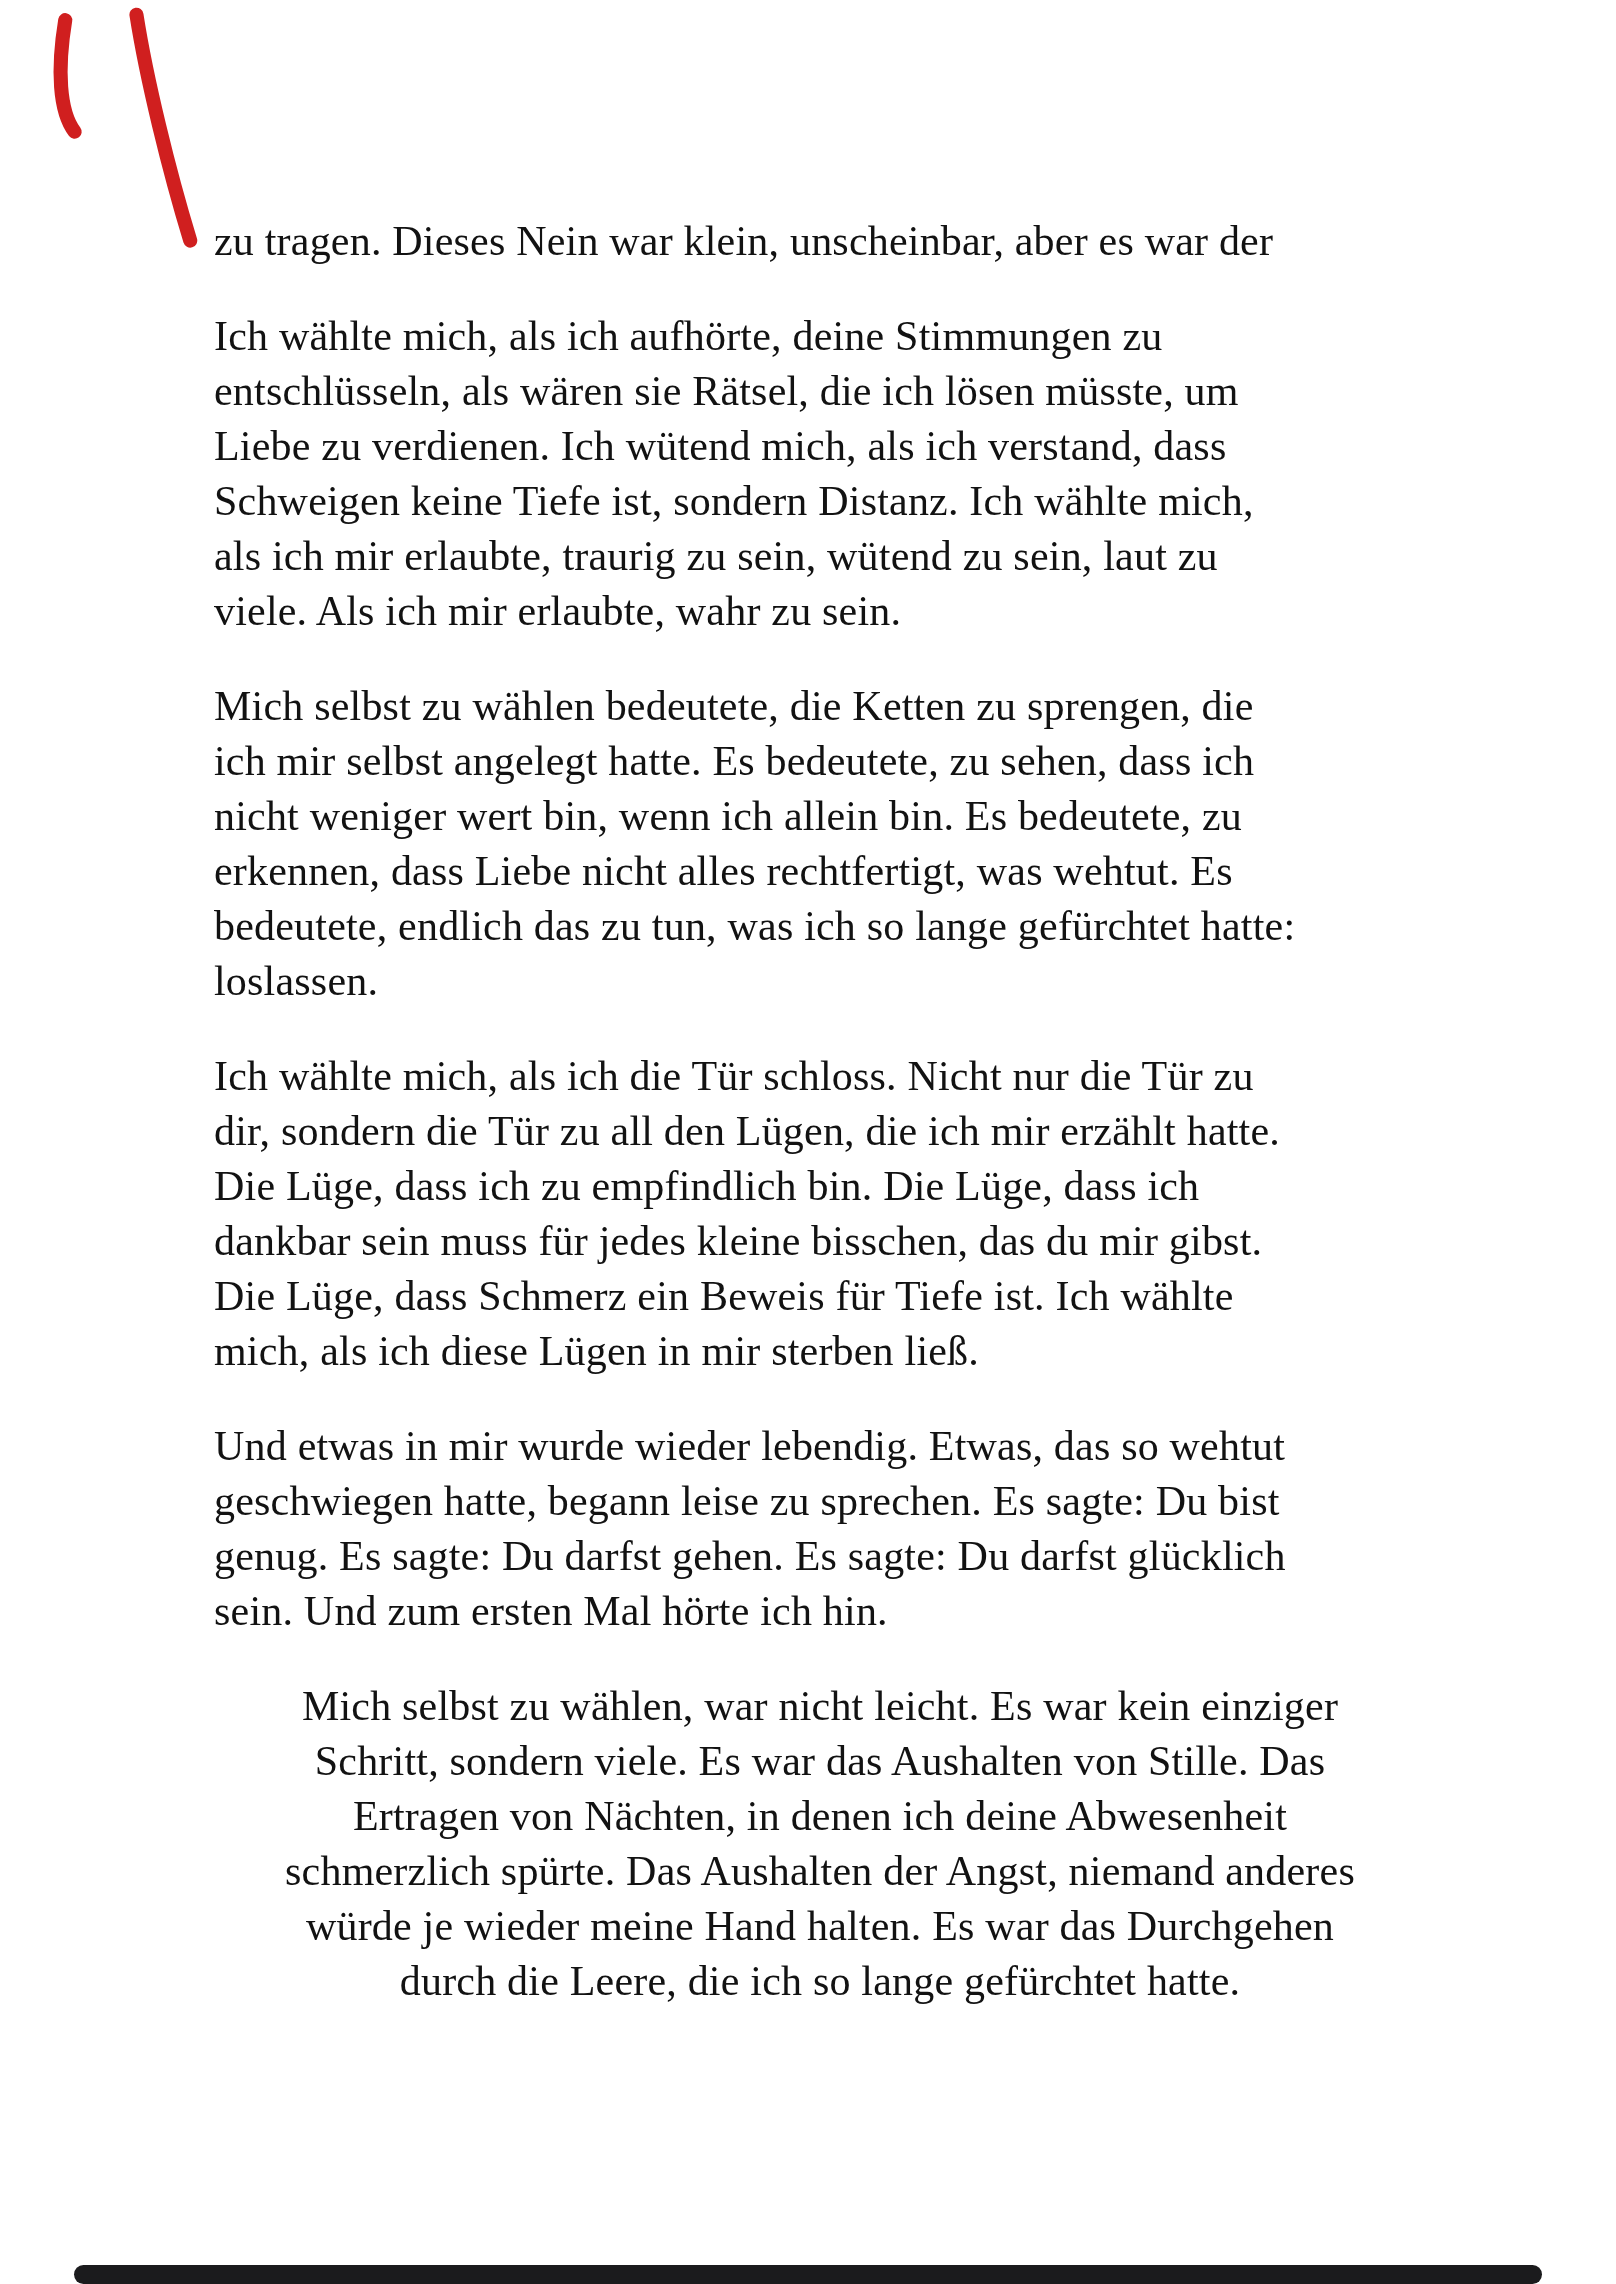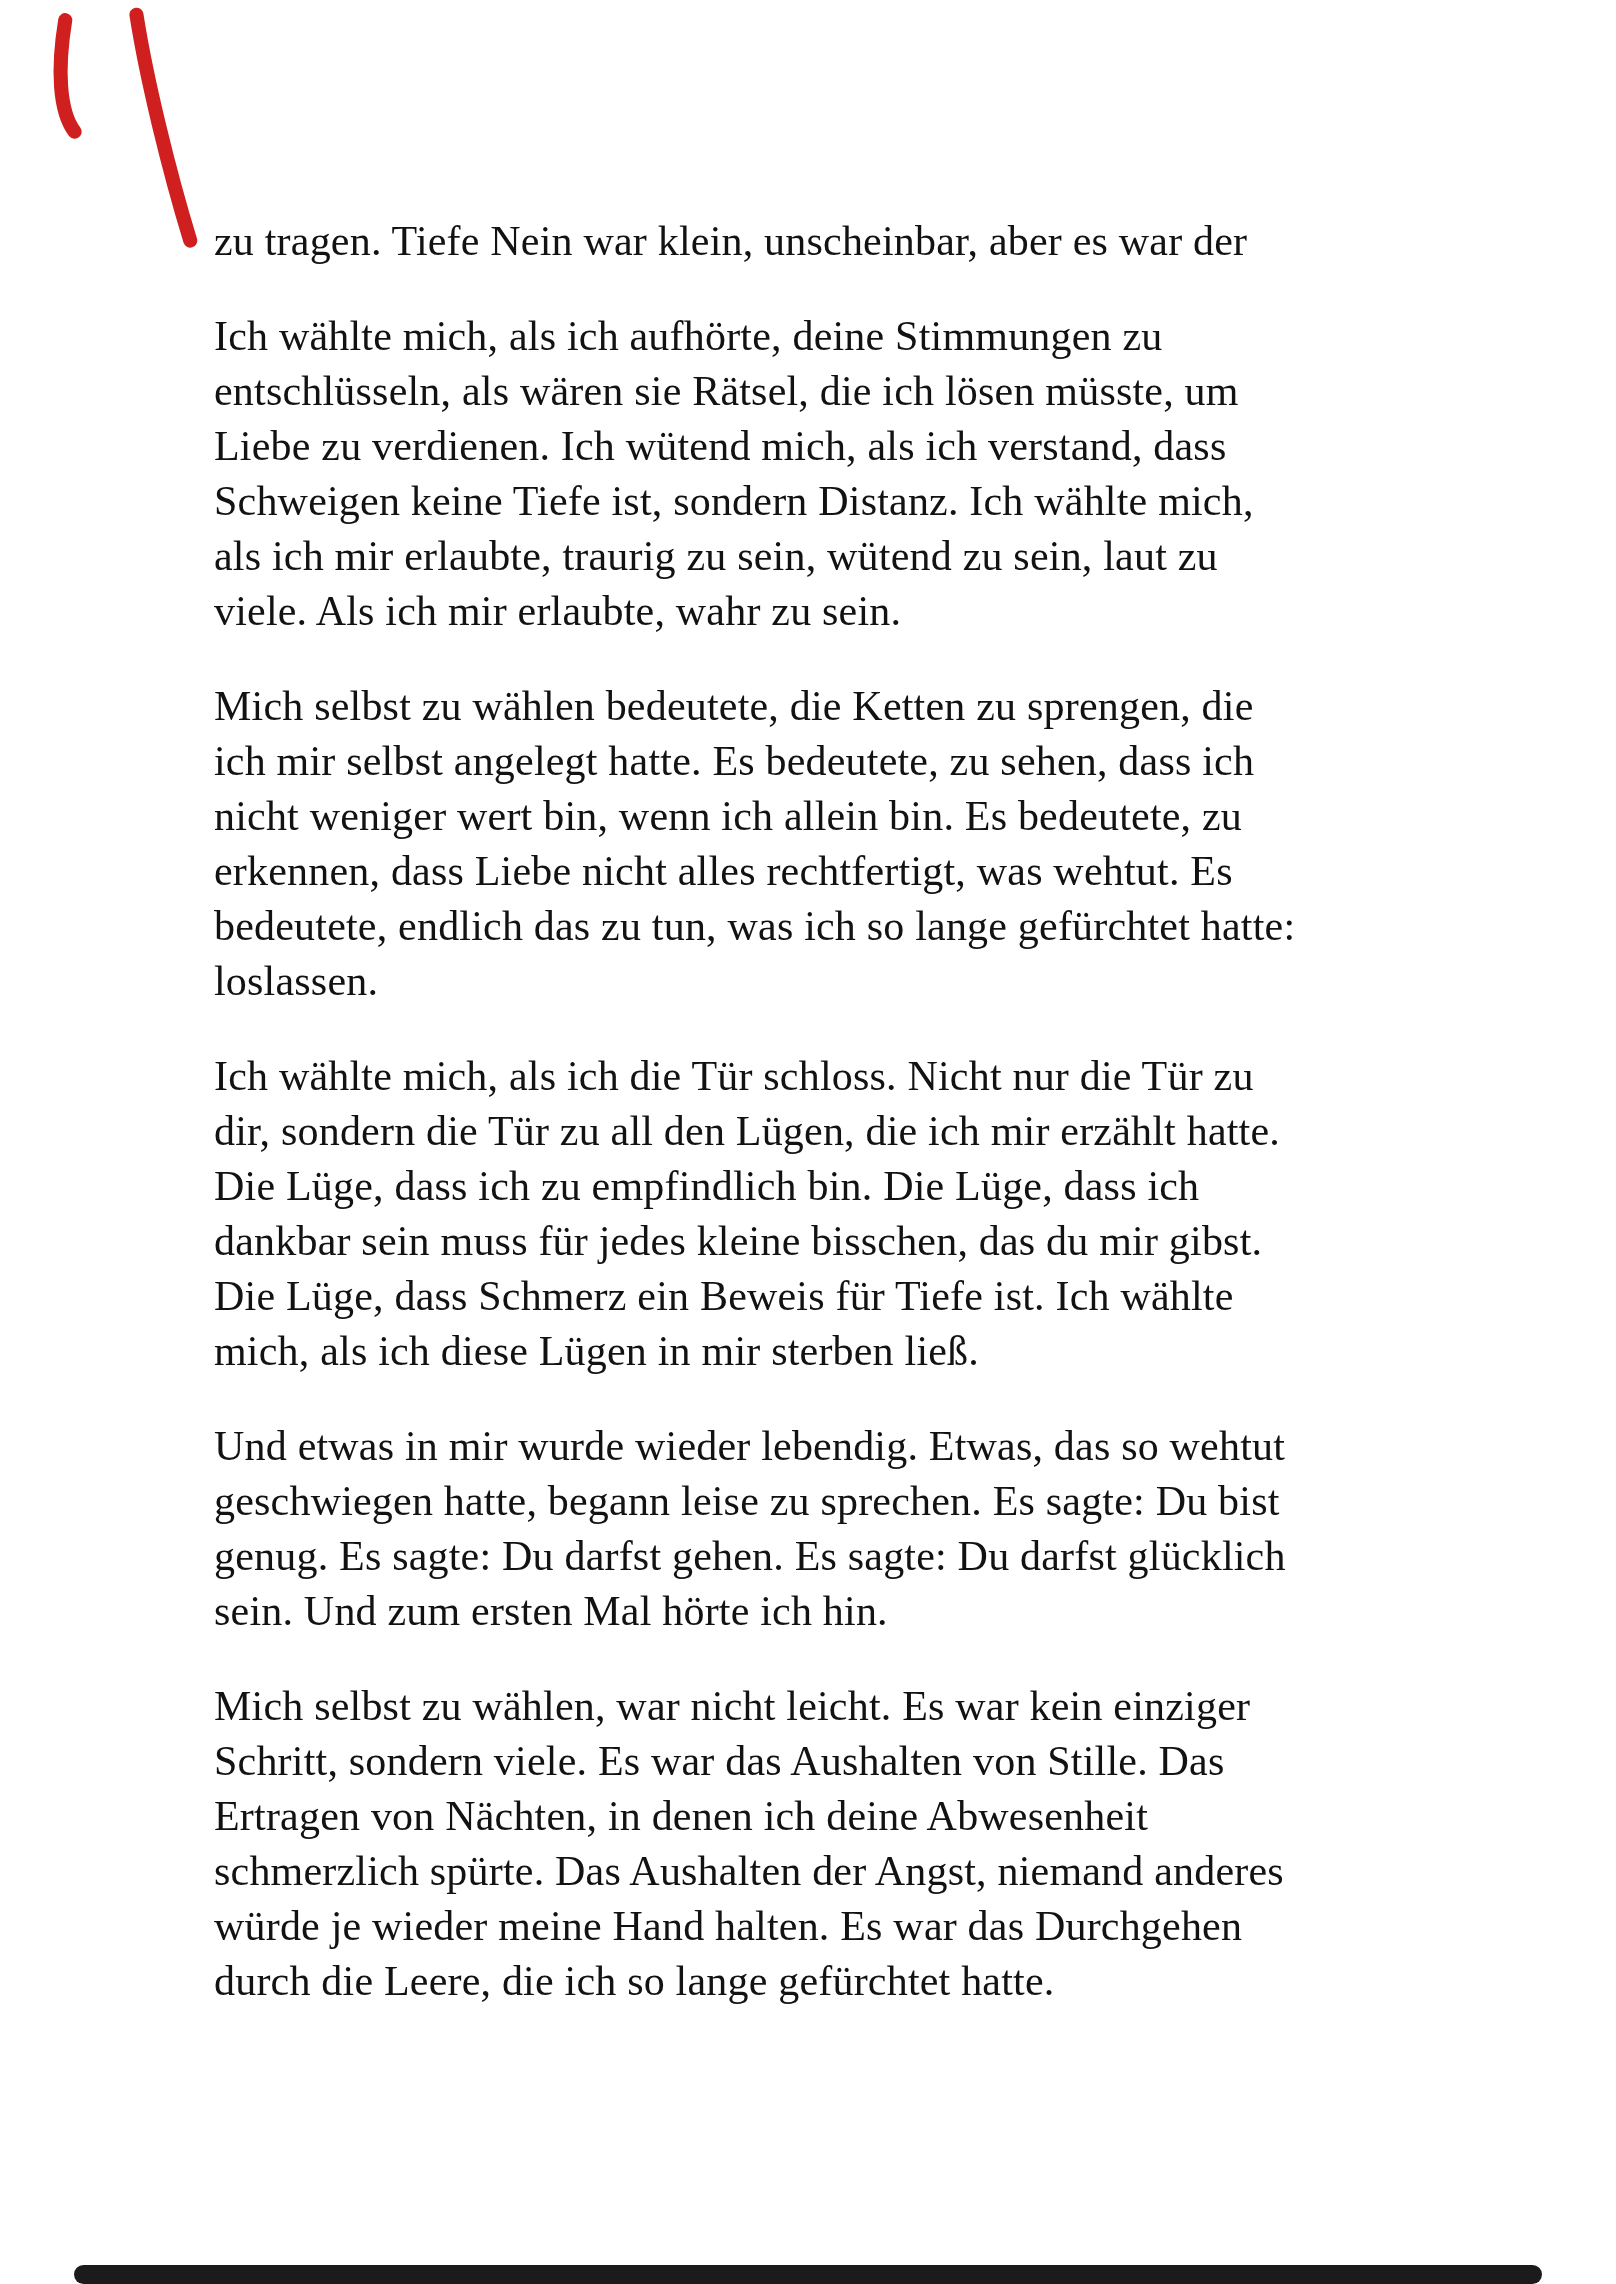--- a/index.html
+++ b/index.html
@@ -37,21 +37,21 @@
     top: 214px;
     width: 1212px;
     color: var(--text-color, #121212);
   }
   .para {
     margin: 0 0 40px 0;
     font-size: 42px;
     line-height: 55px;
     letter-spacing: 0.2px;
   }
-  .para:last-child { margin-bottom: 4px; }
+  .para:last-child { margin-bottom: 4px; text-align: center; }
   .line {
     display: block;
     white-space: nowrap;
   }
   
   .bottom-bar {
     position: absolute;
     left: 74px;
     bottom: 0px;
     width: 1468px;
@@ -65,21 +65,21 @@
 
 <div class="page">
 
   <svg class="pen-marks" viewBox="0 0 250 362" aria-hidden="true">
     <path d="M42 22 C 30 95, 33 158, 56 188"></path>
     <path d="M148 14 C 163 110, 196 245, 228 350"></path>
   </svg>
 
   <div class="text-block" id="text-block">
       <p class="para">
-        <span class="line">zu tragen. Tiefe Nein war klein, unscheinbar, aber es war der</span>
+        <span class="line">zu tragen. Dieses Nein war klein, unscheinbar, aber es war der</span>
       </p>
       <p class="para">
         <span class="line">Ich wählte mich, als ich aufhörte, deine Stimmungen zu</span>
         <span class="line">entschlüsseln, als wären sie Rätsel, die ich lösen müsste, um</span>
         <span class="line">Liebe zu verdienen. Ich wütend mich, als ich verstand, dass</span>
         <span class="line">Schweigen keine Tiefe ist, sondern Distanz. Ich wählte mich,</span>
         <span class="line">als ich mir erlaubte, traurig zu sein, wütend zu sein, laut zu</span>
         <span class="line">viele. Als ich mir erlaubte, wahr zu sein.</span>
       </p>
       <p class="para">

